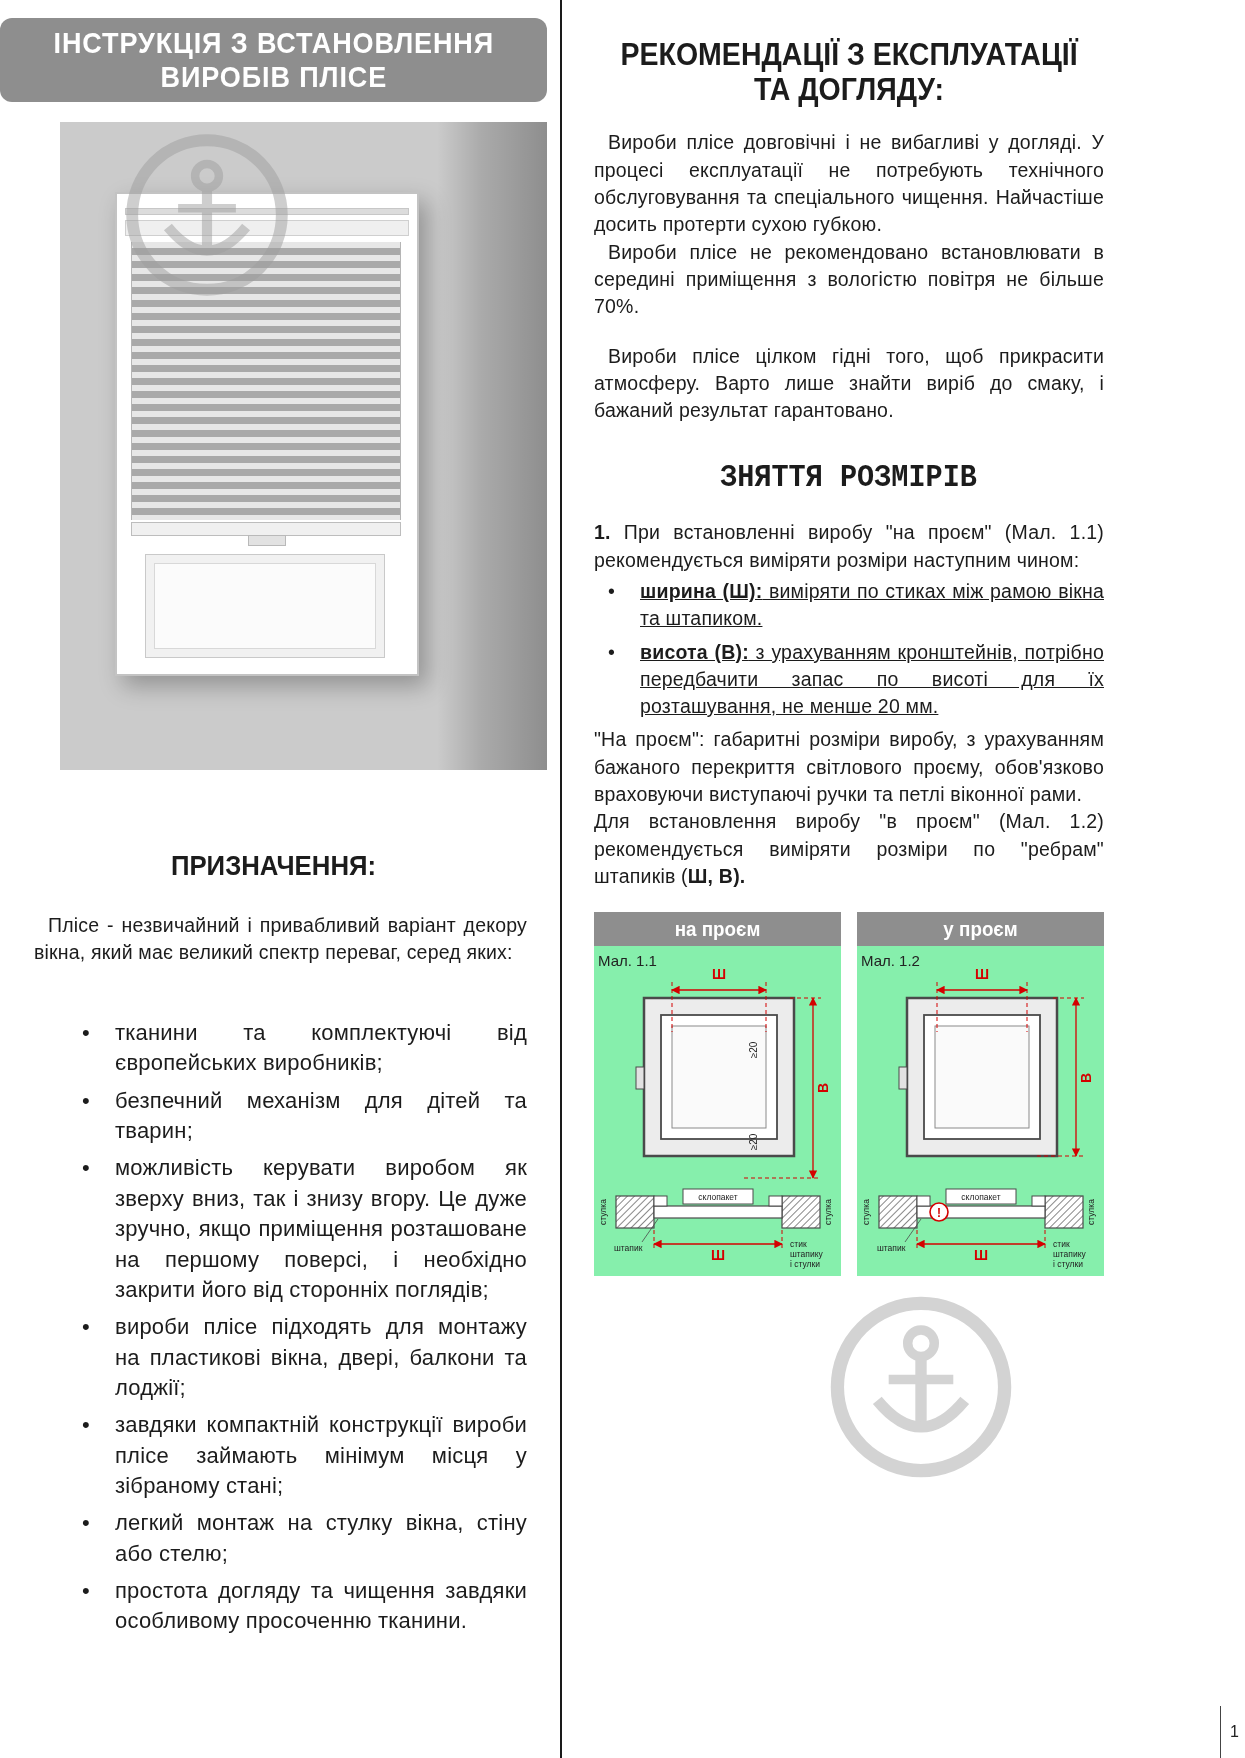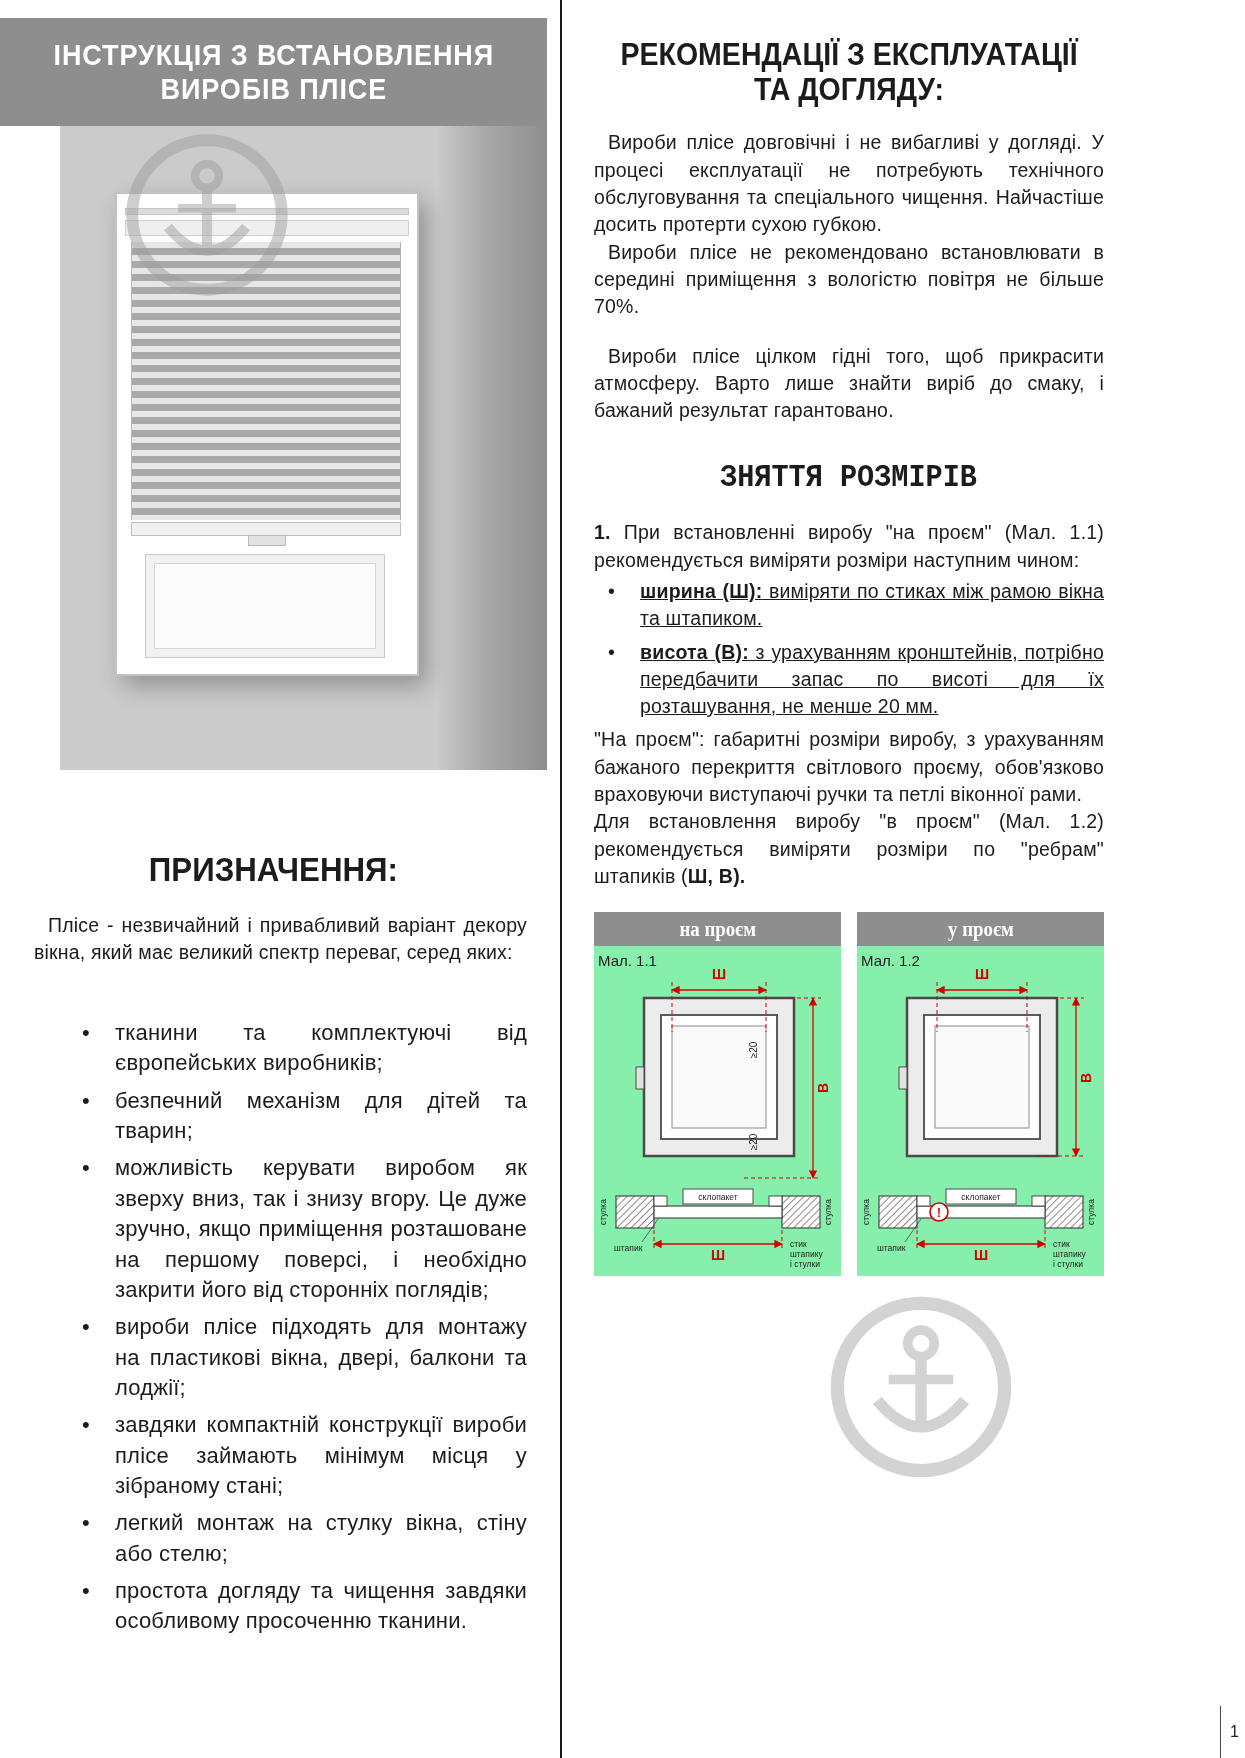--- a/index.html
+++ b/index.html
@@ -3,22 +3,22 @@
 <meta charset="utf-8">
 <style>
   html,body{margin:0;padding:0;background:#ffffff;}
   body{font-family:"Liberation Sans", sans-serif;color:#1c1c1c;}
   .page{position:relative;width:1245px;height:1758px;background:#fff;overflow:hidden;}
 
   
   .divider{position:absolute;left:560px;top:0;width:2px;height:1758px;background:#1a1a1a;}
 
   
-  .lheader{position:absolute;left:0;top:18px;width:547px;height:108px;background:#8e8e8e;
-           color:#fff;display:flex;flex-direction:column;justify-content:center;align-items:center;z-index:2;}
+  .lheader{position:absolute;left:0;top:18px;width:547px;height:84px;background:#8e8e8e;
+           color:#fff;display:flex;flex-direction:column;justify-content:center;align-items:center;z-index:2;border-radius:12px;}
   .lheader .t{font-weight:bold;font-size:30px;line-height:1.12;letter-spacing:1px;
               transform:scaleX(.9);transform-origin:center;white-space:nowrap;}
 
   .photo{position:absolute;left:60px;top:122px;width:487px;height:648px;background:#cbcbcb;overflow:hidden;}
   .jamb{position:absolute;right:0;top:0;width:110px;height:100%;
         background:linear-gradient(90deg, rgba(0,0,0,0) 0%, rgba(0,0,0,.16) 40%, rgba(0,0,0,.3) 100%);}
   .wframe{position:absolute;left:55px;top:70px;width:300px;height:480px;background:#fff;
           border:2px solid #c3c3c3;box-shadow:8px 10px 22px rgba(0,0,0,.28);}
   .cass-rod{position:absolute;left:8px;top:14px;right:8px;height:5px;background:#dcdcdc;border:1px solid #c7c7c7;}
   .cassette{position:absolute;left:8px;top:26px;right:8px;height:14px;background:#efefef;border:1px solid #cfcfcf;}
@@ -28,21 +28,21 @@
   .blind-rail{position:absolute;left:14px;top:328px;width:268px;height:12px;background:#f0f0f0;border:1px solid #bdbdbd;}
   .blind-handle{position:absolute;left:131px;top:341px;width:36px;height:9px;background:#e2e2e2;border:1px solid #b9b9b9;}
   .sash{position:absolute;left:28px;top:360px;width:240px;height:104px;background:#f1f1f1;
         border:1px solid #c9c9c9;padding:8px;box-sizing:border-box;}
   .glass{width:100%;height:100%;background:#fbfbfb;border:1px solid #d8d8d8;box-sizing:border-box;}
   .watermark{position:absolute;pointer-events:none;}
   .wm1{left:62px;top:8px;width:170px;height:170px;opacity:.5;z-index:3;}
   .wm2{left:826px;top:1292px;width:190px;height:190px;opacity:.45;z-index:5;}
 
   .purpose-title{position:absolute;left:0;top:850px;width:547px;text-align:center;
-                 font-weight:bold;font-size:34px;z-index:1;}
+                 font-weight:bold;font-size:28px;z-index:1;}
   .purpose-title span{display:inline-block;transform:scaleX(.92);}
   .purpose-intro{position:absolute;left:34px;top:912px;width:493px;font-size:19.5px;line-height:1.4;
                  letter-spacing:.2px;text-align:justify;text-indent:14px;}
   .purpose-list{position:absolute;left:70px;top:1018px;width:457px;margin:0;padding:0;list-style:none;
                 font-size:22px;line-height:1.38;letter-spacing:.2px;}
   .purpose-list li{position:relative;padding-left:45px;margin-bottom:7px;text-align:justify;}
   .purpose-list li::before{content:"•";position:absolute;left:12px;top:0;}
 
   
   .rcol{position:absolute;left:594px;top:26px;width:510px;}
@@ -54,21 +54,21 @@
   .h-measure{text-align:center;font-weight:bold;font-size:31px;margin:36px 0 24px 0;font-family:Liberation Mono, monospace;}
   .h-measure span{display:inline-block;transform:scaleX(.92);}
   .measure-list{margin:4px 0 4px 0;padding:0;list-style:none;font-size:19.5px;line-height:1.4;letter-spacing:.2px;}
   .measure-list li{position:relative;padding-left:46px;margin-bottom:6px;text-align:justify;text-decoration:underline;}
   .measure-list li::before{content:"•";position:absolute;left:14px;top:0;}
   .b{font-weight:bold;}
 
   .diagrams{display:flex;gap:16px;margin-top:22px;}
   .dpanel{width:247px;}
   .dheader{height:34px;background:#8e8e8e;color:#fff;font-weight:bold;font-size:20px;
-           display:flex;align-items:center;justify-content:center;font-family:Liberation Serif, serif;}
+           display:flex;align-items:center;justify-content:center;}
   .dheader span{display:inline-block;transform:scaleX(.94);}
   .dbody{height:330px;background:#86efac;}
   .diagram-svg{width:247px;height:330px;display:block;}
 
   .fig-label{font-size:15px;fill:#222;}
   .dim-label{font-size:14px;font-weight:bold;fill:#d40000;}
   .dim-line{stroke:#d40000;stroke-width:1.3;}
   .dim-dash{stroke:#d40000;stroke-width:1;stroke-dasharray:4 3;}
   .small-label{font-size:10px;fill:#222;}
   .xs-label{font-size:8.5px;fill:#222;}

